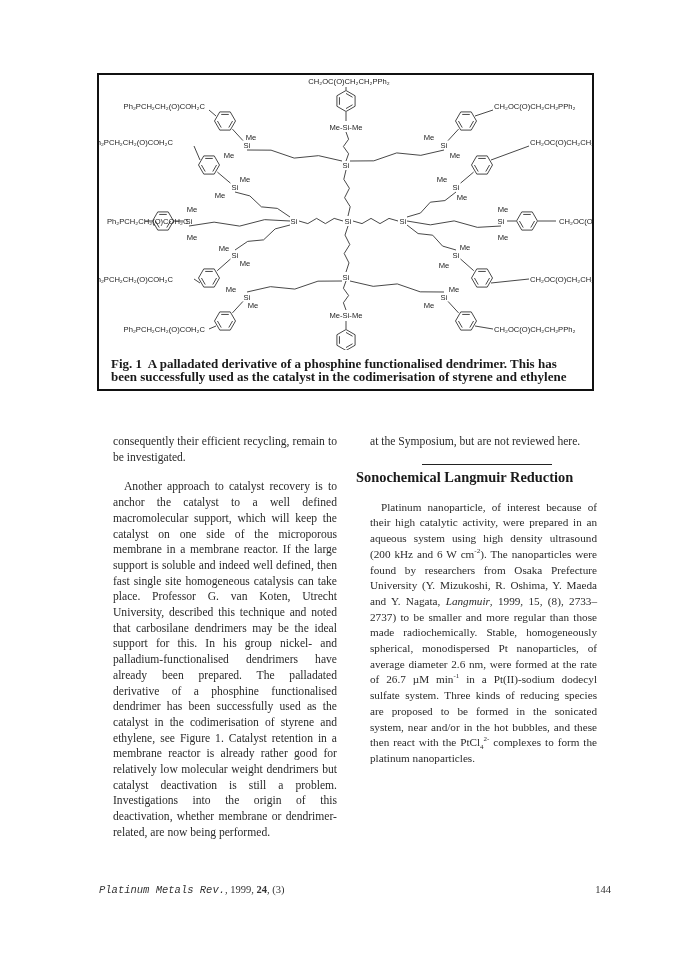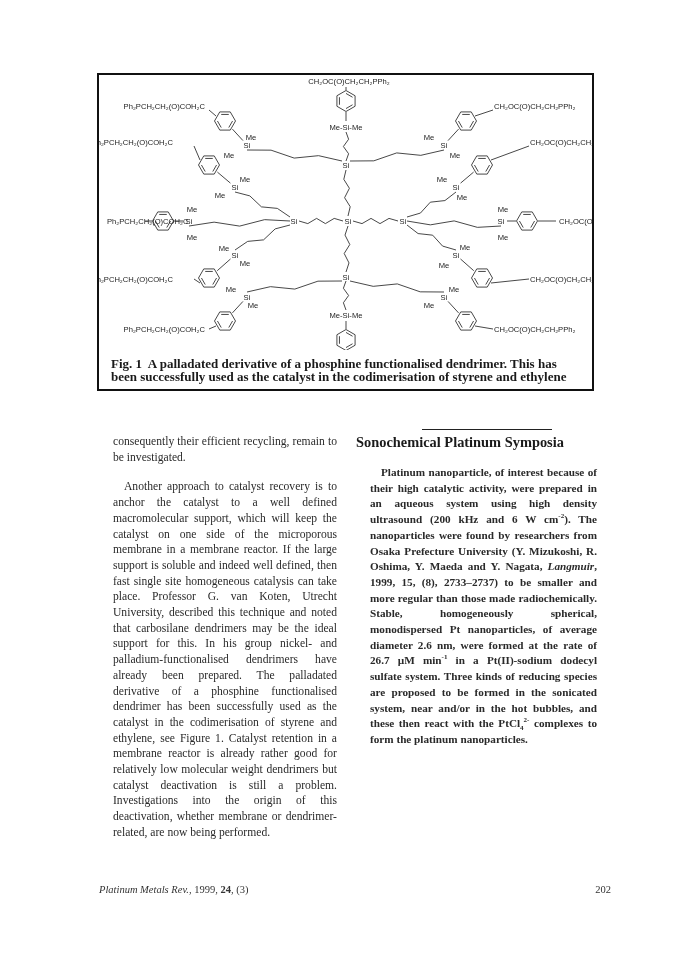--- a/index.html
+++ b/index.html
@@ -14,25 +14,25 @@
              font-family: "Liberation Serif", serif; font-weight: bold; font-size: 13px;
              line-height: 12.5px; color: #1a1a1a; }
   .col { position: absolute; top: 420px; width: 252px;
          font-size: 11.6px; line-height: 15.7px; text-align: justify; color: #2a2a2a; }
   .col.left { left: 99px; }
   .col.right { left: 356px; width: 255px; }
   .col p { margin: 14px; }
   .col p.indent { text-indent: 11px; }
   .rule { width: 130px; height: 0; border-top: 1.3px solid #222; margin: 9px 0 4px 66px; }
   .heading { font-weight: bold; font-size: 14.4px; line-height: 17px; margin: 0 0 1px 0; color: #1a1a1a; text-align: left; }
-  .sono p { font-size: 11.2px; line-height: 15.7px; font-weight: bold; }
+  .sono p { font-size: 11.2px; line-height: 15.7px; }
   sup { font-size: 7px; line-height: 0; }
   sub { font-size: 7px; line-height: 0; }
   .footer { position: absolute; top: 884px; left: 99px; width: 512px; font-size: 10.5px; color: #333; }
-  .footer .journal { font-style: italic; }
+  .footer .journal { font-style: italic; font-family: Liberation Mono, monospace; }
   .footer .page-num { position: absolute; right: 0; top: 0; }
 </style>
 </head>
 <body>
 
 <div class="figure-box">
   <svg class="figure-svg" viewBox="0 0 493 275" xmlns="http://www.w3.org/2000/svg">
     <g id="bonds">
         <polyline points="249,141 251.19754601172315,131.68706321688163 245.60245398827684,122.7129367831184 250.39754601172316,113.2870632168816 244.80245398827685,104.3129367831184 247,95" class="bond"></polyline>
         <polyline points="249,151 246.00245398827684,160.0870632168816 250.79754601172314,169.5129367831184 245.20245398827686,178.4870632168816 249.99754601172316,187.9129367831184 247,197" class="bond"></polyline>
@@ -206,23 +206,24 @@
     <span>A palladated derivative of a phosphine functionalised dendrimer. This has been successfully used as the catalyst in the codimerisation of styrene and ethylene</span>
   </div>
 </div>
 
 <div class="col left">
   <p>consequently their efficient recycling, remain to be investigated.</p>
   <p class="indent">Another approach to catalyst recovery is to anchor the catalyst to a well defined macromolecular support, which will keep the catalyst on one side of the microporous membrane in a membrane reactor. If the large support is soluble and indeed well defined, then fast single site homogeneous catalysis can take place. Professor G. van Koten, Utrecht University, described this technique and noted that carbosilane dendrimers may be the ideal support for this. In his group nickel- and palladium-functionalised dendrimers have already been prepared. The palladated derivative of a phosphine functionalised dendrimer has been successfully used as the catalyst in the codimerisation of styrene and ethylene, see Figure 1. Catalyst retention in a membrane reactor is already rather good for relatively low molecular weight dendrimers but catalyst deactivation is still a problem. Investigations into the origin of this deactivation, whether membrane or dendrimer-related, are now being performed.</p>
 </div>
 
 <div class="col right">
+  <p>at the Symposium, but are not reviewed here.</p>
   <div class="rule"></div>
-  <div class="heading">Sonochemical Platinum Symposia</div>
+  <div class="heading">Sonochemical Langmuir Reduction</div>
   <div class="sono">
     <p class="indent"><span>Platinum nanoparticle, of interest because of their high catalytic activity, were prepared in an aqueous system using high density ultrasound (200 kHz and 6 W cm</span><sup>-2</sup><span>). The nanoparticles were found by researchers from Osaka Prefecture University (Y. Mizukoshi, R. Oshima, Y. Maeda and Y. Nagata, </span><i>Langmuir</i><span>, 1999, 15, (8), 2733–2737) to be smaller and more regular than those made radiochemically. Stable, homogeneously spherical, monodispersed Pt nanoparticles, of average diameter 2.6 nm, were formed at the rate of 26.7 µM min</span><sup>-1</sup><span> in a Pt(II)-sodium dodecyl sulfate system. Three kinds of reducing species are proposed to be formed in the sonicated system, near and/or in the hot bubbles, and these then react with the PtCl</span><sub>4</sub><sup>2-</sup><span> complexes to form the platinum nanoparticles.</span></p>
   </div>
 </div>
 
 <div class="footer">
   <span class="journal">Platinum Metals Rev.</span><span>, 1999, </span><b>24</b><span>, (3)</span>
-  <span class="page-num">202</span>
+  <span class="page-num">144</span>
 </div>
 
 </body></html>

